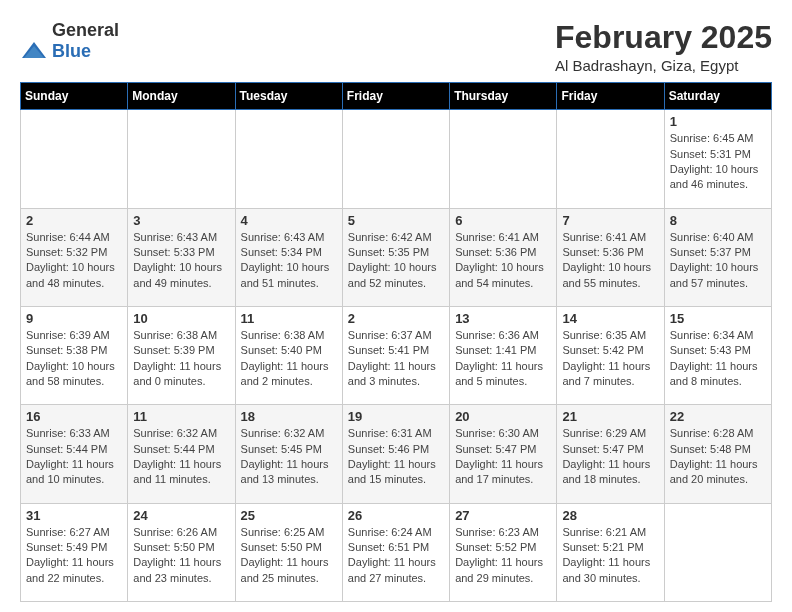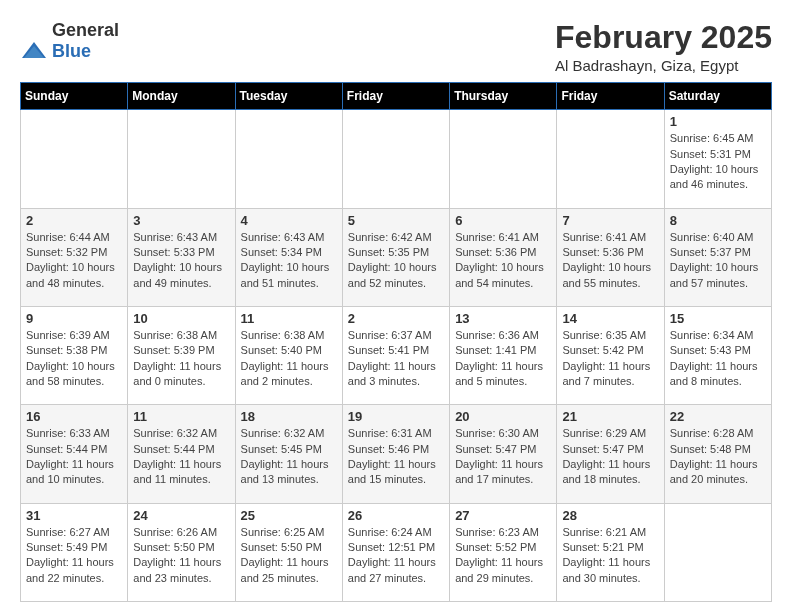--- a/index.html
+++ b/index.html
@@ -320,21 +320,21 @@
           <td>
             <span class="day-number">25</span>
             <div class="day-info">Sunrise: 6:25 AM
 Sunset: 5:50 PM
 Daylight: 11 hours
 and 25 minutes.</div>
           </td>
           <td>
             <span class="day-number">26</span>
             <div class="day-info">Sunrise: 6:24 AM
-Sunset: 12:51 PM
+Sunset: 6:51 PM
 Daylight: 11 hours
 and 27 minutes.</div>
           </td>
           <td>
             <span class="day-number">27</span>
             <div class="day-info">Sunrise: 6:23 AM
 Sunset: 5:52 PM
 Daylight: 11 hours
 and 29 minutes.</div>
           </td>

